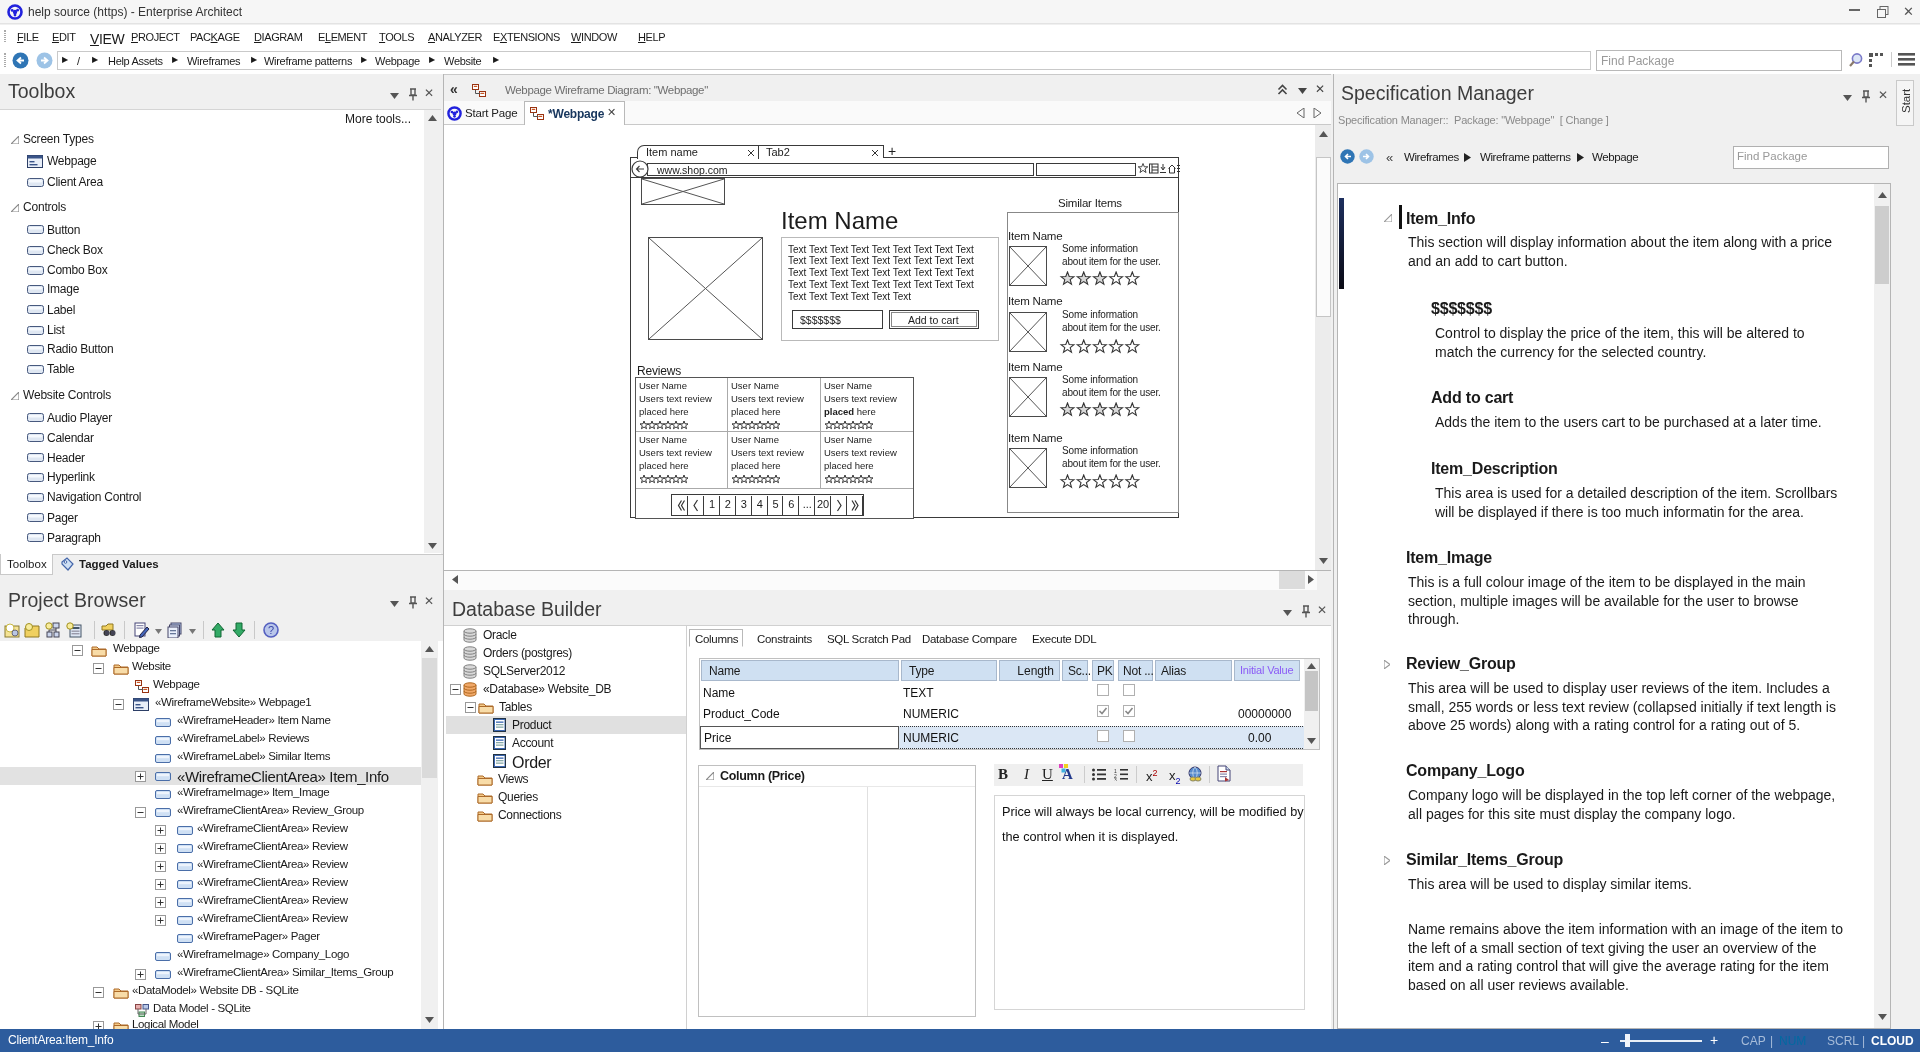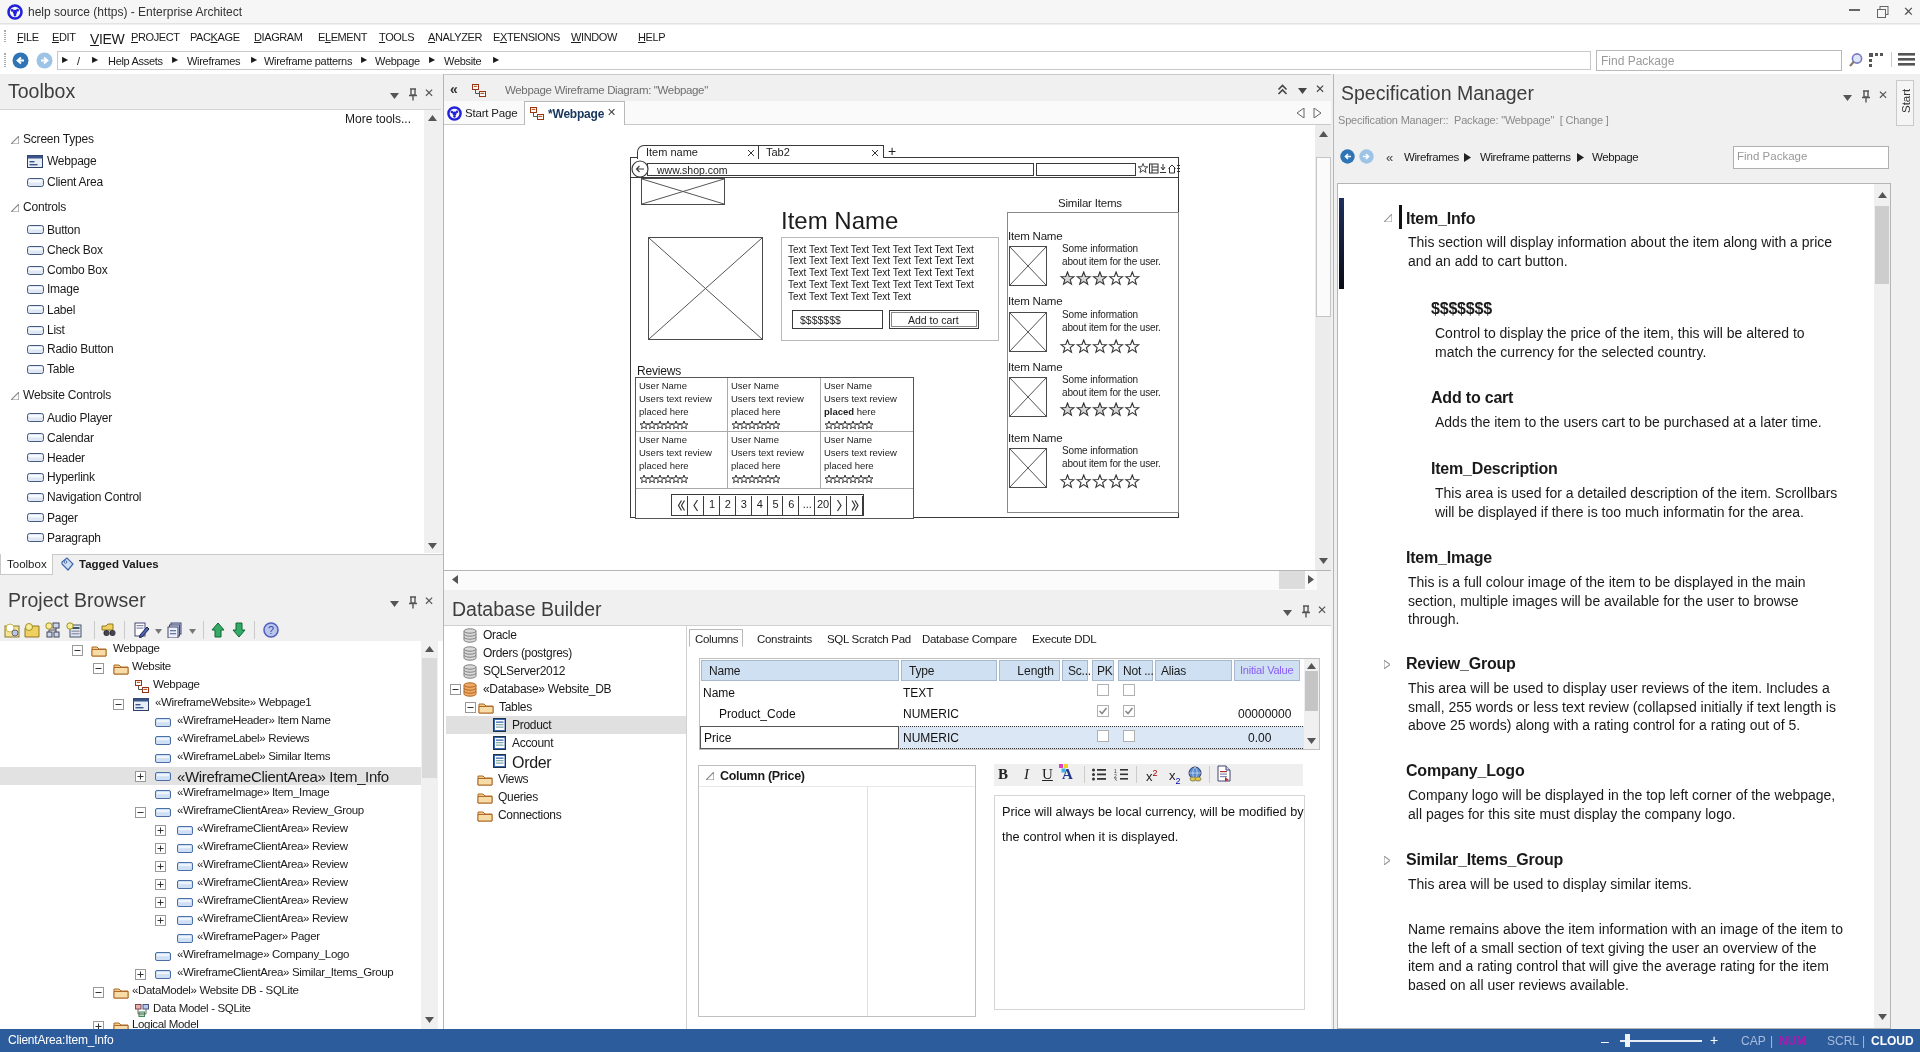--- a/index.html
+++ b/index.html
@@ -877,21 +877,21 @@
 <div class="abs" style="left:1234px;top:660px;width:66px;height:21px;background:#cfe0f2;border:1px solid #a8b8cc"></div>
 <div class="abs" style="left:1240px;top:664px;font-size:11px;letter-spacing:-0.2px;color:#8b5cf6">Initial Value</div>
 <div class="abs" style="left:703px;top:686px;font-size:12px;color:#111">Name</div>
 <div class="abs" style="left:903px;top:686px;font-size:12px;color:#111">TEXT</div>
 <svg class="abs" style="left:1097px;top:684px" width="12" height="12">
     <rect x="0.5" y="0.5" width="11" height="11" fill="#fff" stroke="#b0b0b0"></rect>
   </svg>
 <svg class="abs" style="left:1123px;top:684px" width="12" height="12">
     <rect x="0.5" y="0.5" width="11" height="11" fill="#fff" stroke="#b0b0b0"></rect>
   </svg>
-<div class="abs" style="left:719px;top:707px;font-size:12px;color:#111">Product_Code</div>
+<div class="abs" style="left:703px;top:707px;font-size:12px;color:#111">Product_Code</div>
 <div class="abs" style="left:903px;top:707px;font-size:12px;color:#111">NUMERIC</div>
 <svg class="abs" style="left:1097px;top:705px" width="12" height="12">
     <rect x="0.5" y="0.5" width="11" height="11" fill="#fff" stroke="#b0b0b0"></rect>
     <path d="M2.5 6 L5 8.5 L9.5 3" stroke="#888" stroke-width="1.6" fill="none"></path>
   </svg>
 <svg class="abs" style="left:1123px;top:705px" width="12" height="12">
     <rect x="0.5" y="0.5" width="11" height="11" fill="#fff" stroke="#b0b0b0"></rect>
     <path d="M2.5 6 L5 8.5 L9.5 3" stroke="#888" stroke-width="1.6" fill="none"></path>
   </svg>
 <div class="abs" style="left:1238px;top:707px;font-size:12px;color:#111">00000000</div>
@@ -1044,15 +1044,15 @@
 <div class="abs" style="left:1900px;top:113px;font-size:11.5px;color:#333;transform:rotate(-90deg);transform-origin:0 0;white-space:nowrap">Start</div>
 
 <div class="abs" style="left:0;top:1029px;width:1920px;height:23px;background:#2d5c9d"></div>
 <div class="abs" style="left:8px;top:1033px;font-size:12px;letter-spacing:-0.2px;color:#fff">ClientArea:Item_Info</div>
 <div class="abs" style="left:1601px;top:1033px;font-size:14px;color:#fff">–</div>
 <div class="abs" style="left:1620px;top:1039.5px;width:82px;height:2px;background:#e8eef6"></div>
 <div class="abs" style="left:1625px;top:1034px;width:5px;height:13px;background:#f0f4fa"></div>
 <div class="abs" style="left:1710px;top:1032px;font-size:14px;color:#fff">+</div>
 <div class="abs" style="left:1741px;top:1034px;font-size:12px;color:#a7bcd9">CAP</div>
 <div class="abs" style="left:1770px;top:1034px;font-size:12px;color:#a7bcd9">|</div>
-<div class="abs" style="left:1779px;top:1034px;font-size:12px;color:#a21caf;font-weight:700">NUM</div>
+<div class="abs" style="left:1779px;top:1034px;font-size:12px;color:#0369a1;font-weight:400">NUM</div>
 <div class="abs" style="left:1827px;top:1034px;font-size:12px;color:#a7bcd9">SCRL</div>
 <div class="abs" style="left:1862px;top:1034px;font-size:12px;color:#a7bcd9">|</div>
 <div class="abs" style="left:1871px;top:1034px;font-size:12px;color:#fff;font-weight:700">CLOUD</div>
 </body></html>

